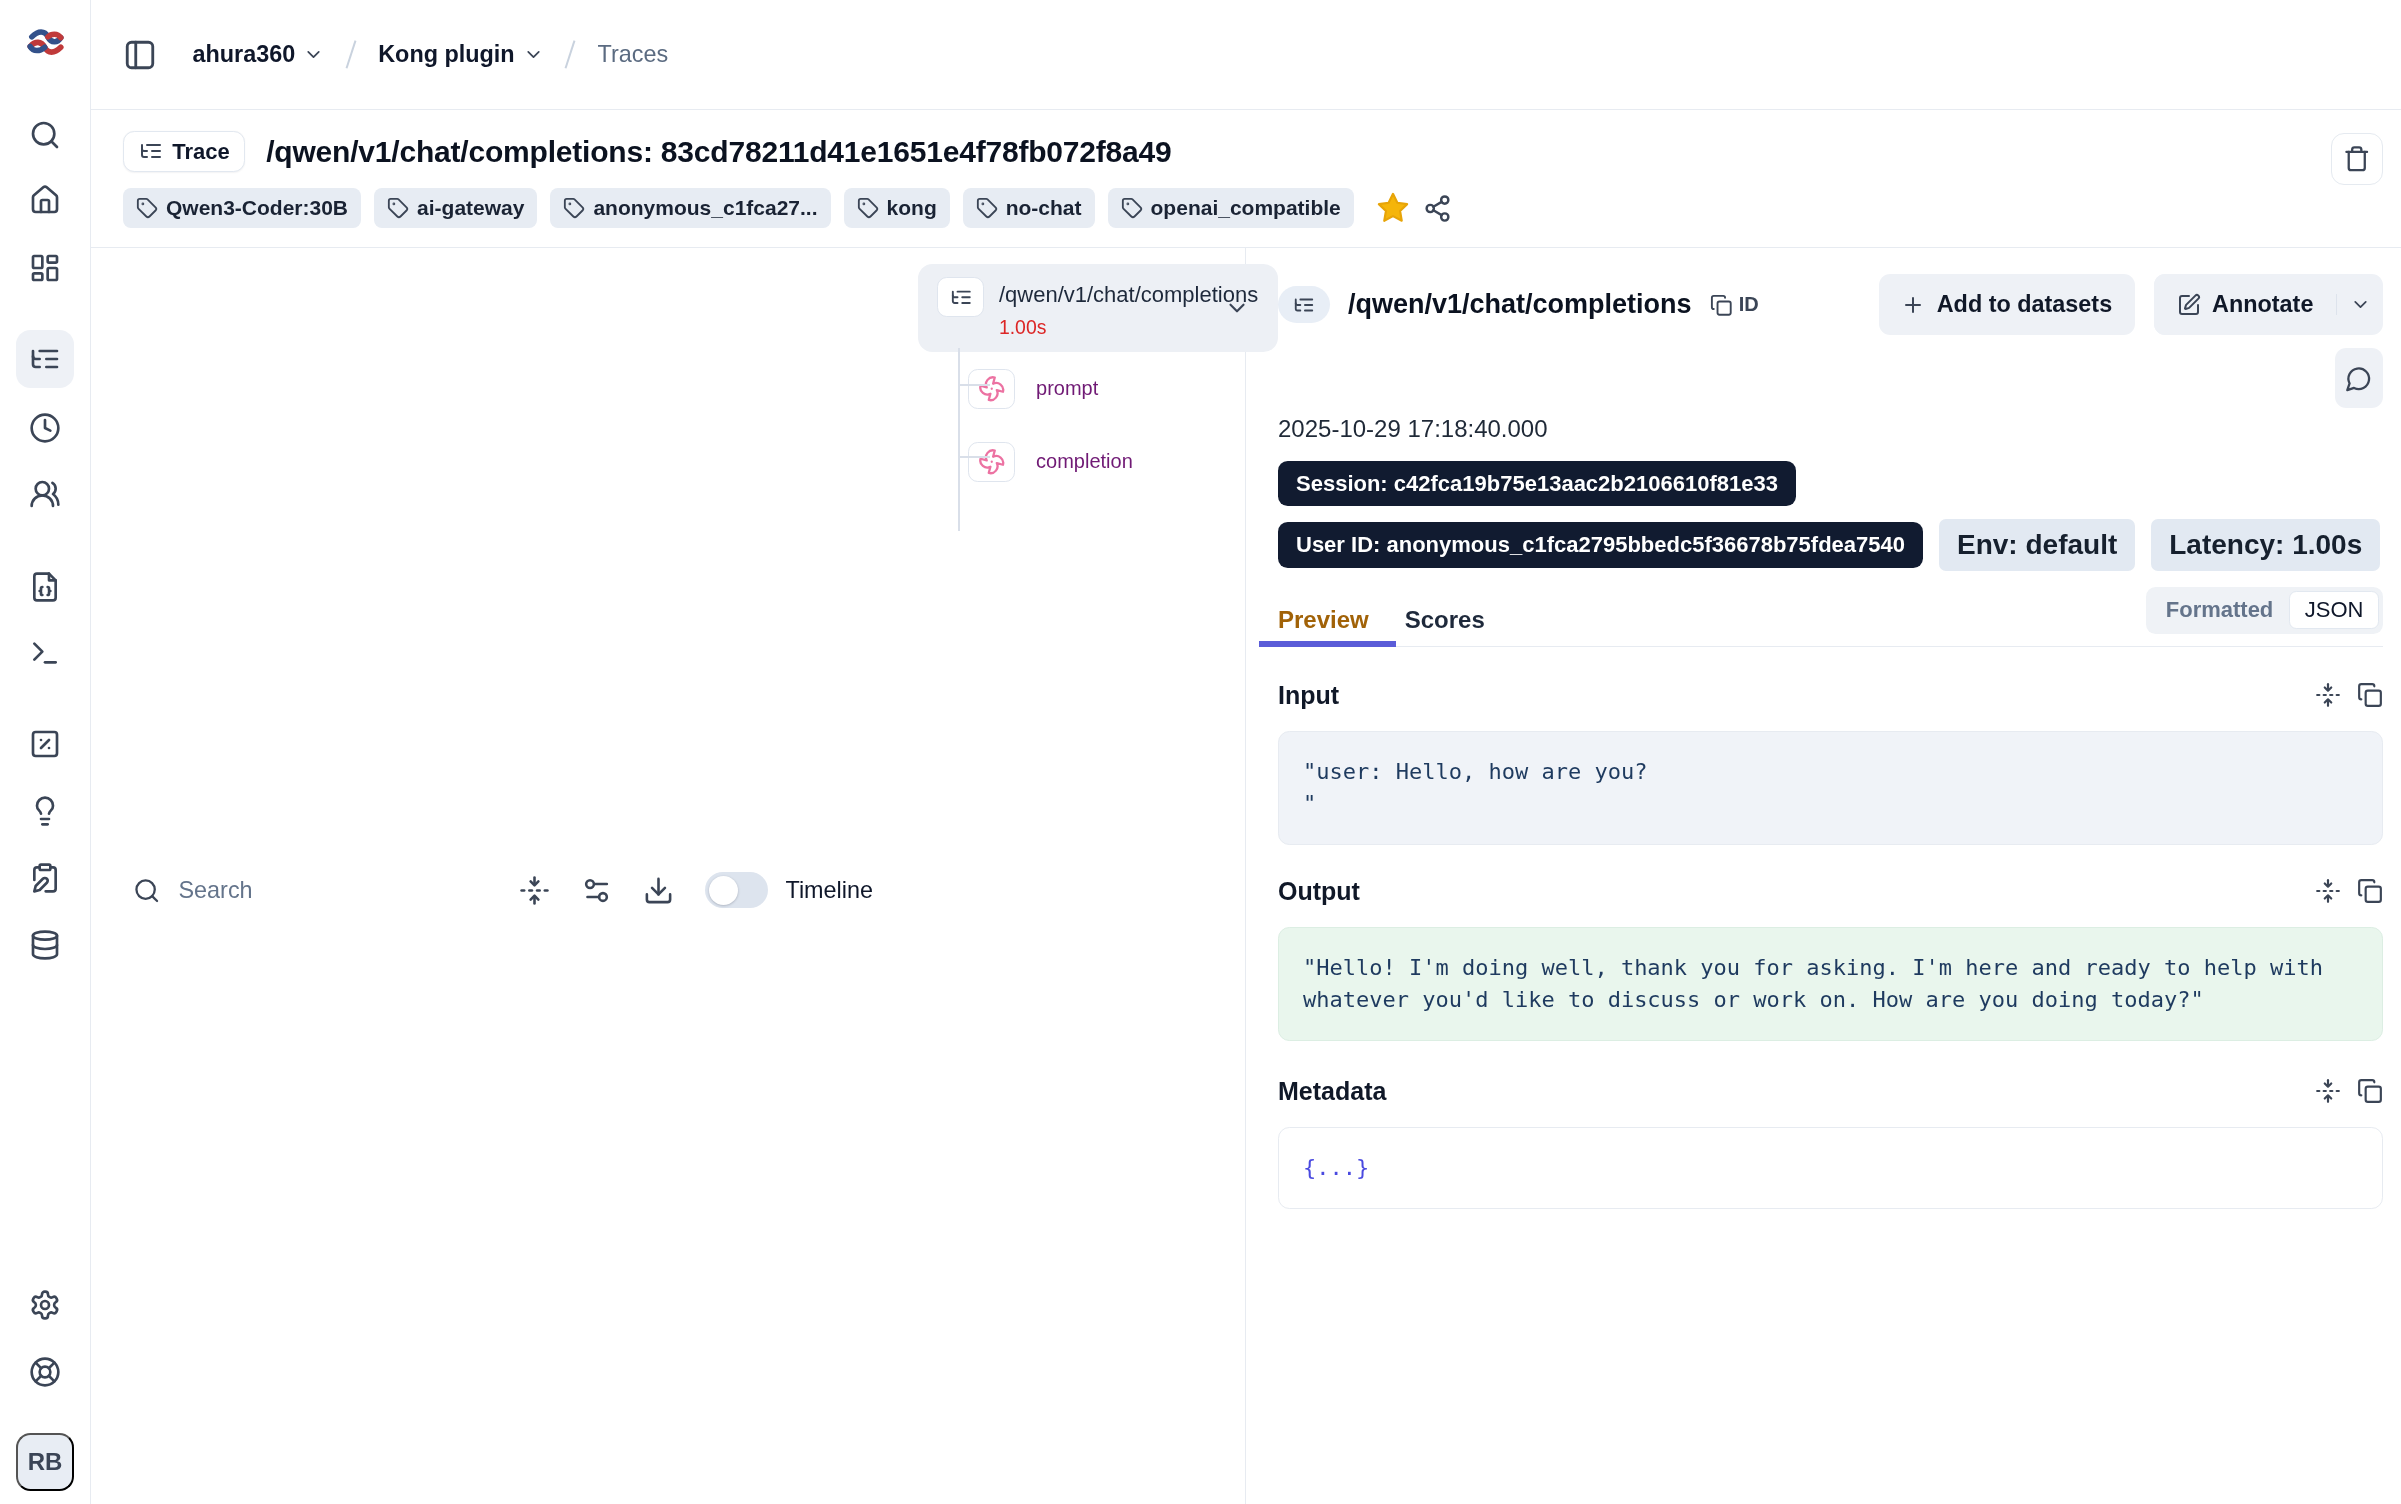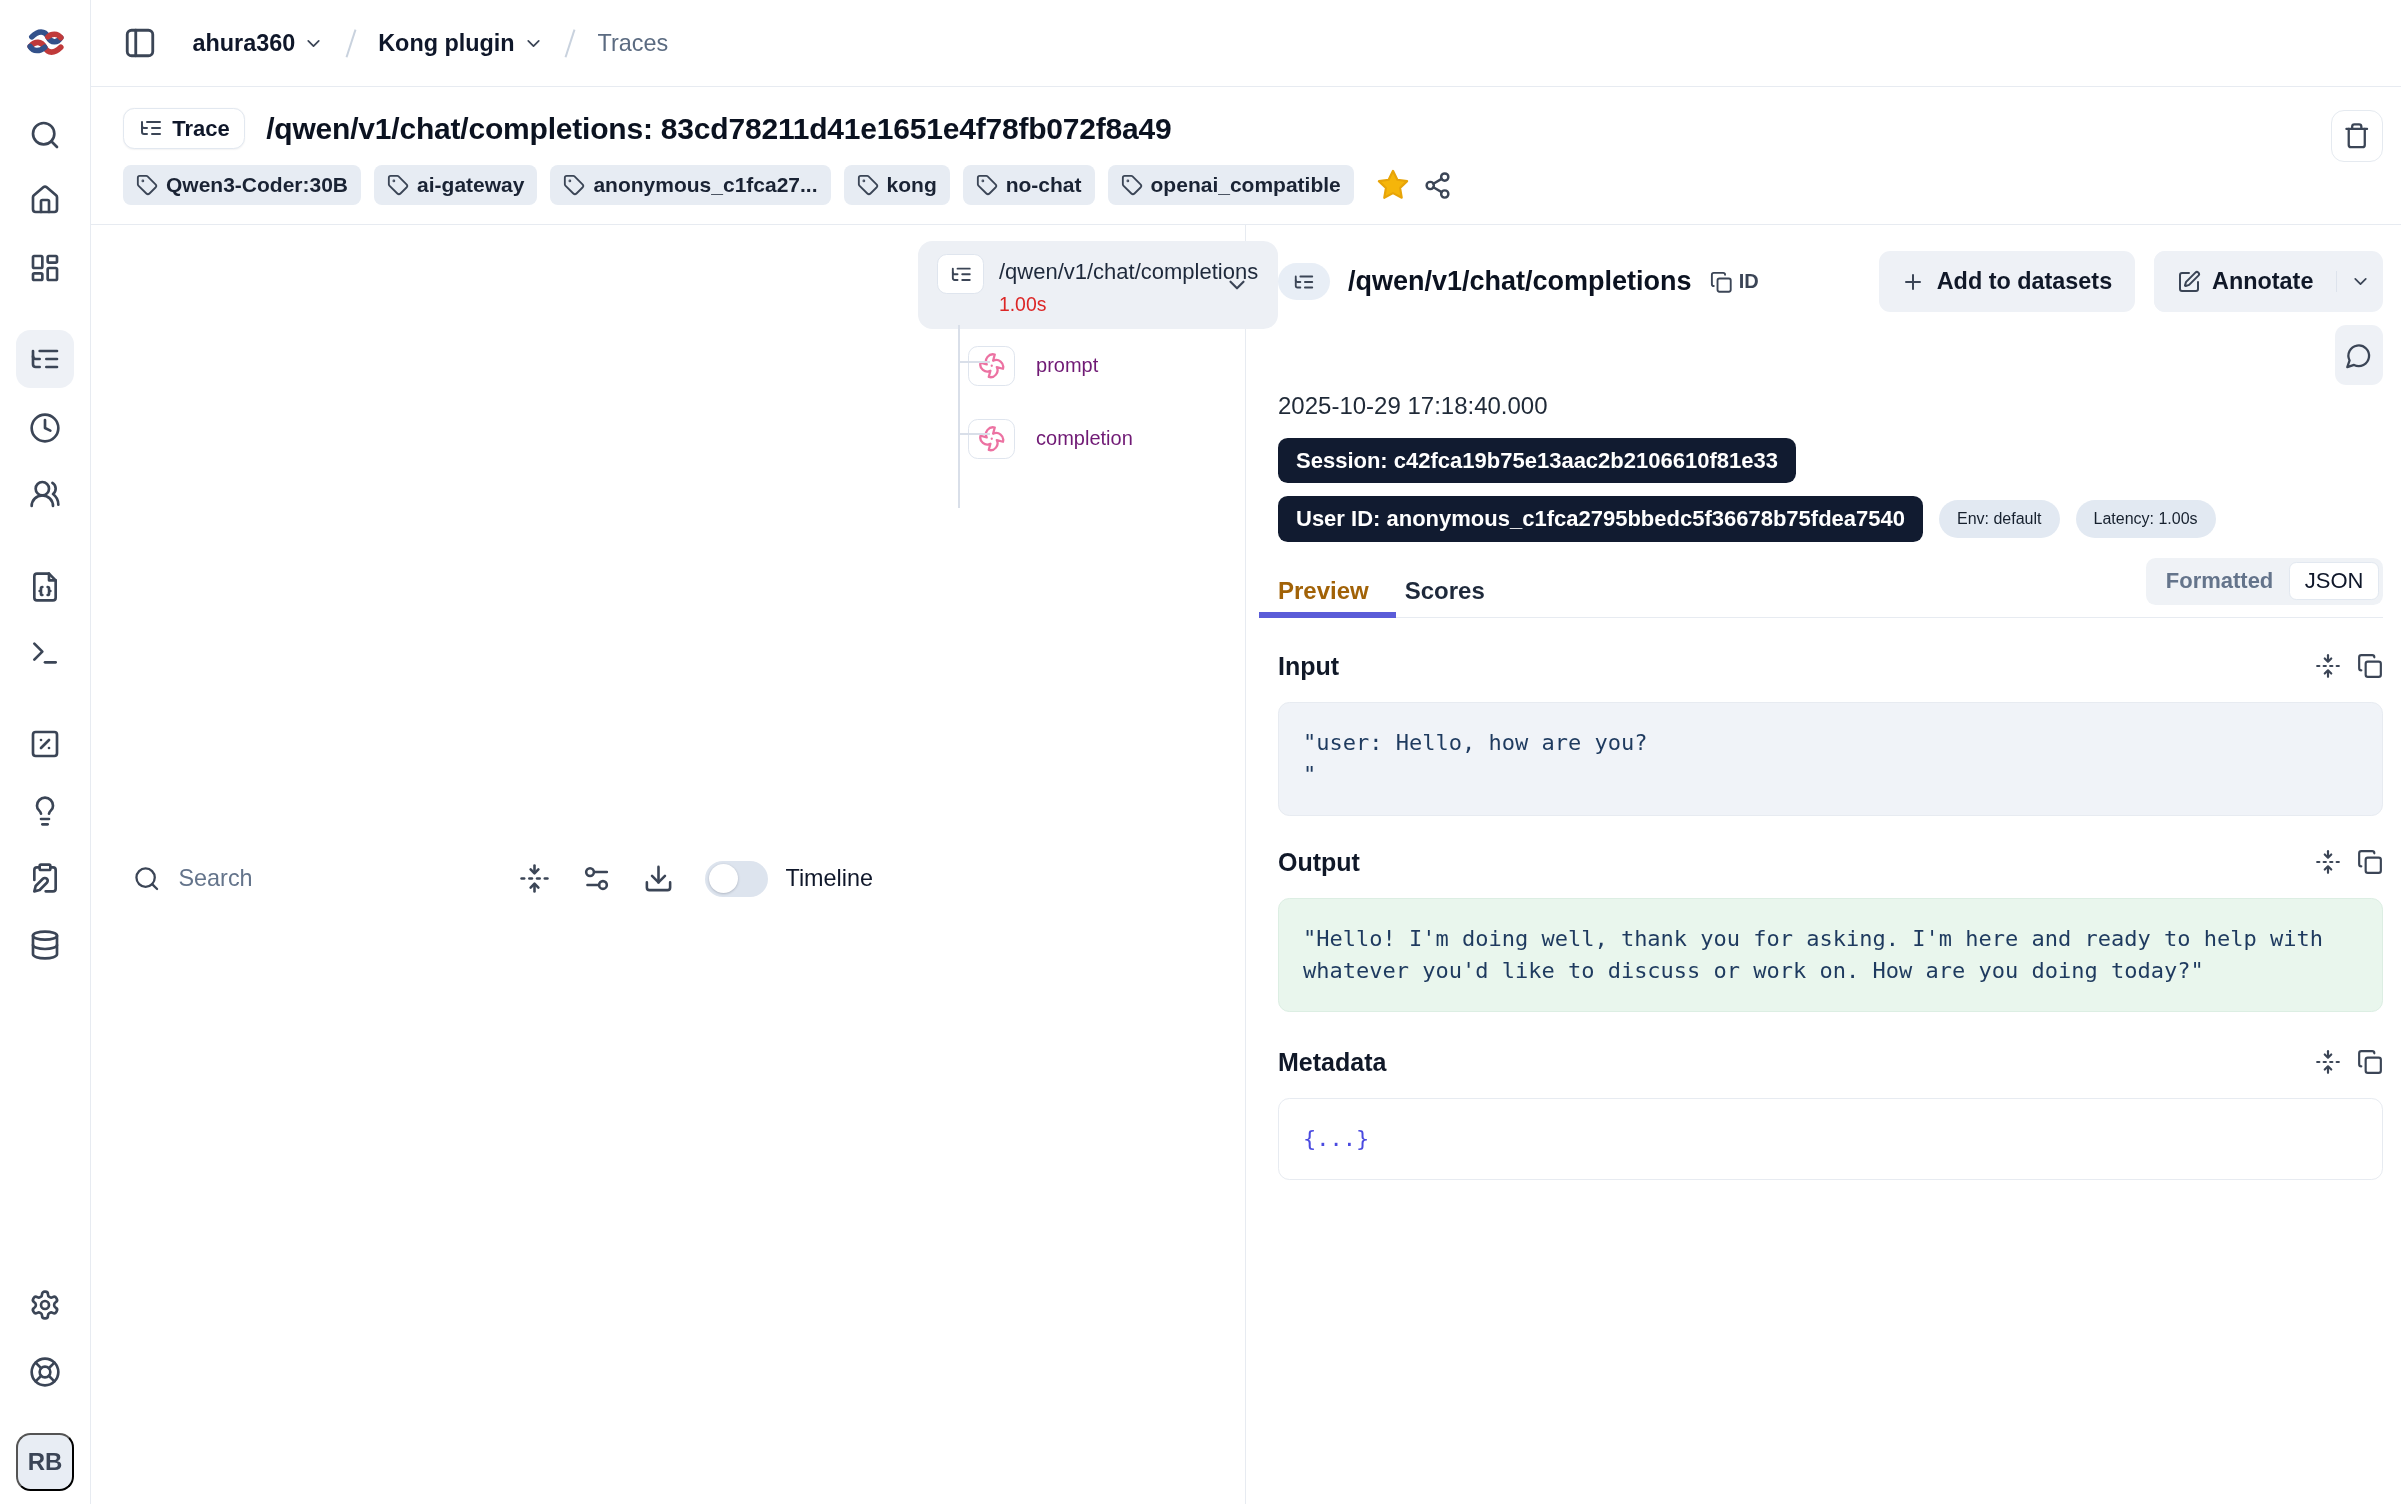--- a/index.html
+++ b/index.html
@@ -18,21 +18,21 @@
   
   .sidebar{position:relative;width:91px;height:100%;border-right:1.6px solid var(--border);flex:none}
   .side-btn{position:absolute;left:16px;width:58px;height:58px;display:flex;align-items:center;
     justify-content:center;border-radius:14.5px;background:transparent;border:none;cursor:pointer}
   .side-btn.active{background:var(--muted-bg)}
   .avatar{position:absolute;left:16px;width:58px;height:58px;border-radius:14.5px;background:#e8edf4;
     display:flex;align-items:center;justify-content:center;font-size:24px;font-weight:600;color:#3b4556}
 
   
   .main{flex:1;display:flex;flex-direction:column;min-width:0}
-  .topbar{height:87px;border-bottom:1.6px solid var(--border);display:flex;align-items:center;
+  .topbar{height:110px;border-bottom:1.6px solid var(--border);display:flex;align-items:center;
     padding:0 32px;gap:14.5px;flex:none}
   .crumb{display:flex;align-items:center;gap:8px;font-size:23.4px;font-weight:600;background:none;
     border:none;cursor:pointer;color:var(--txt);font-family:inherit}
   .crumb-sep{width:2.4px;height:29px;background:#c9d2de;transform:rotate(18deg);margin:0 11.3px}
   .crumb.current{color:var(--txt-muted);font-weight:500}
   .panel-toggle{background:none;border:none;cursor:pointer;margin-right:21px}
 
   
   .trace-header{position:relative;padding:21px 32px 19.4px 32px;border-bottom:1.6px solid var(--border);flex:none}
   .th-row1{display:flex;align-items:center;gap:21px}
@@ -90,22 +90,22 @@
   .split .btn-soft{border-radius:0;margin:0}
   .split .chev-part{width:47px;display:flex;align-items:center;justify-content:center;background:var(--muted-bg);
     border:none;border-left:1.6px solid #dde3ec;cursor:pointer}
   .comment-row{display:flex;justify-content:flex-end;margin-top:13px}
   .comment-btn{width:48px;height:60px;border-radius:11.3px;background:var(--muted-bg);border:none;
     display:flex;align-items:center;justify-content:center;cursor:pointer}
 
   .timestamp{font-size:24px;color:#1f2937;margin-top:6.5px}
   .badge-dark{display:inline-flex;background:var(--dark-badge);color:#fff;font-size:22px;font-weight:700;
     padding:9.7px 18px;border-radius:9.7px;border:none;cursor:pointer;font-family:inherit}
-  .badge-light{display:inline-flex;background:var(--light-badge);color:#16202e;font-size:16px;font-weight:400;
-    padding:9.7px 18px;border-radius:20px}
+  .badge-light{display:inline-flex;background:var(--light-badge);color:#16202e;font-size:28px;font-weight:700;
+    padding:9.7px 18px;border-radius:7px}
   .badge-row{display:flex;align-items:center;gap:16px;margin-top:13px;flex-wrap:wrap}
   .mt20{margin-top:18px}
 
   
   .tabs{position:relative;display:flex;align-items:center;gap:36px;margin-top:24px;
     border-bottom:1.6px solid var(--border);height:52px}
   .tab{font-size:24px;font-weight:600;background:none;border:none;cursor:pointer;color:#a16207;
     font-family:inherit;height:100%;}
   .tab.inactive{color:#1e293b}
   .tab-underline{position:absolute;left:-18.6px;bottom:-1.6px;width:137px;height:6.5px;background:var(--accent)}

